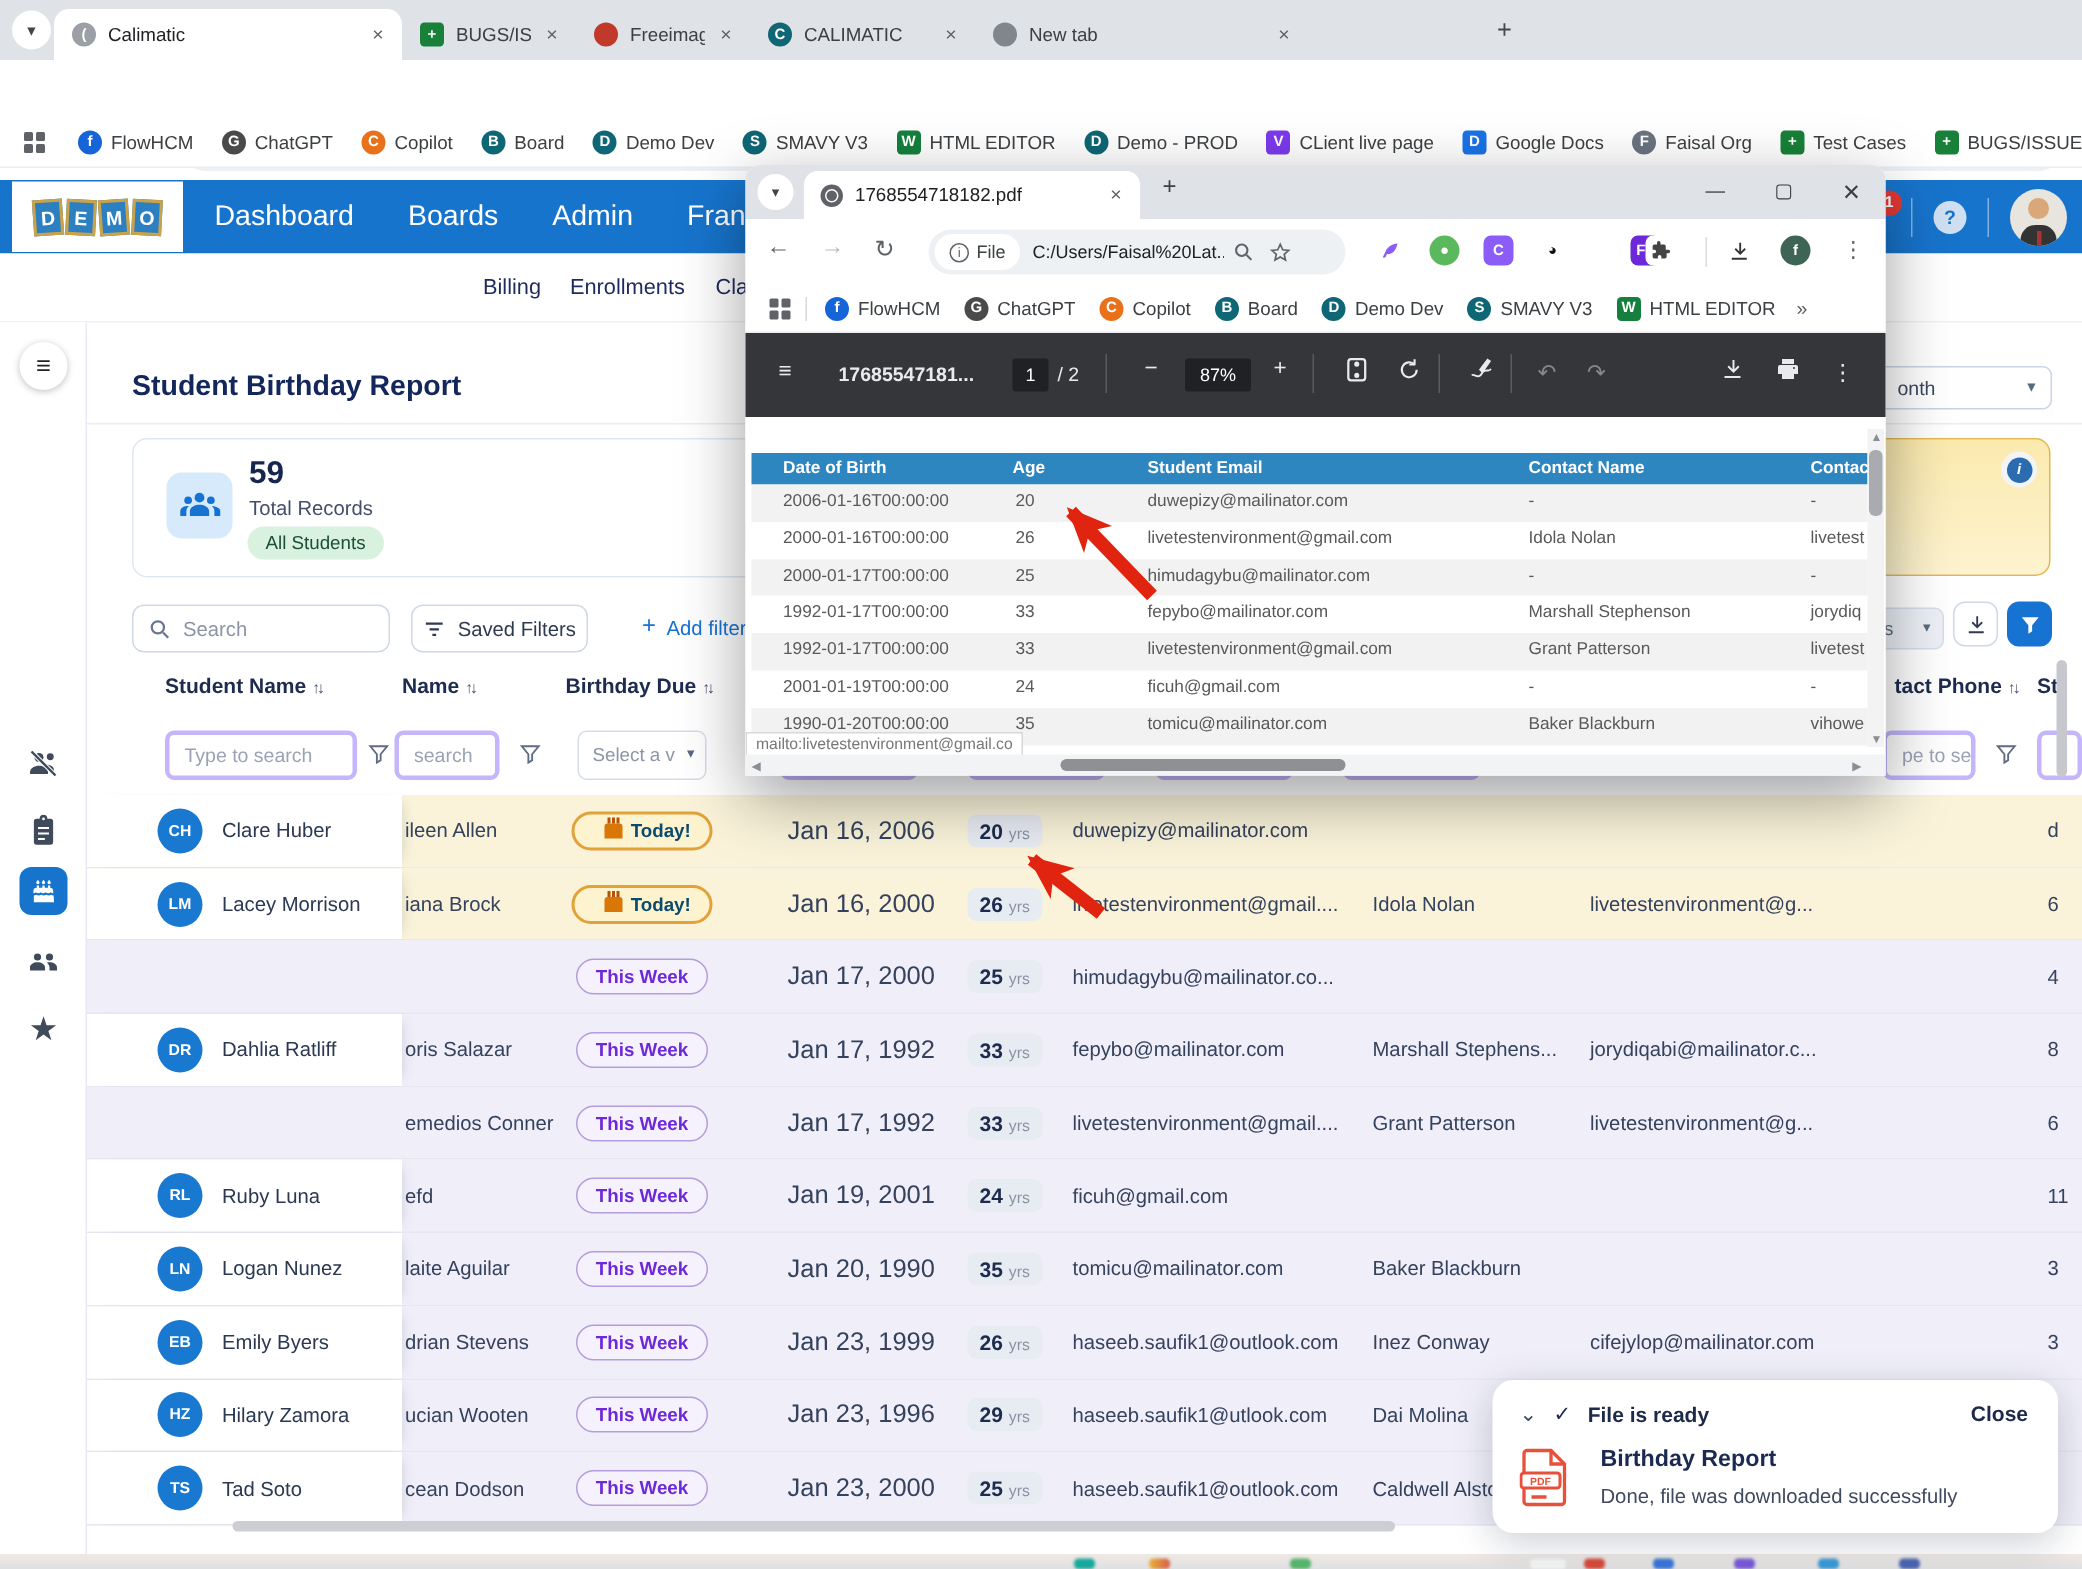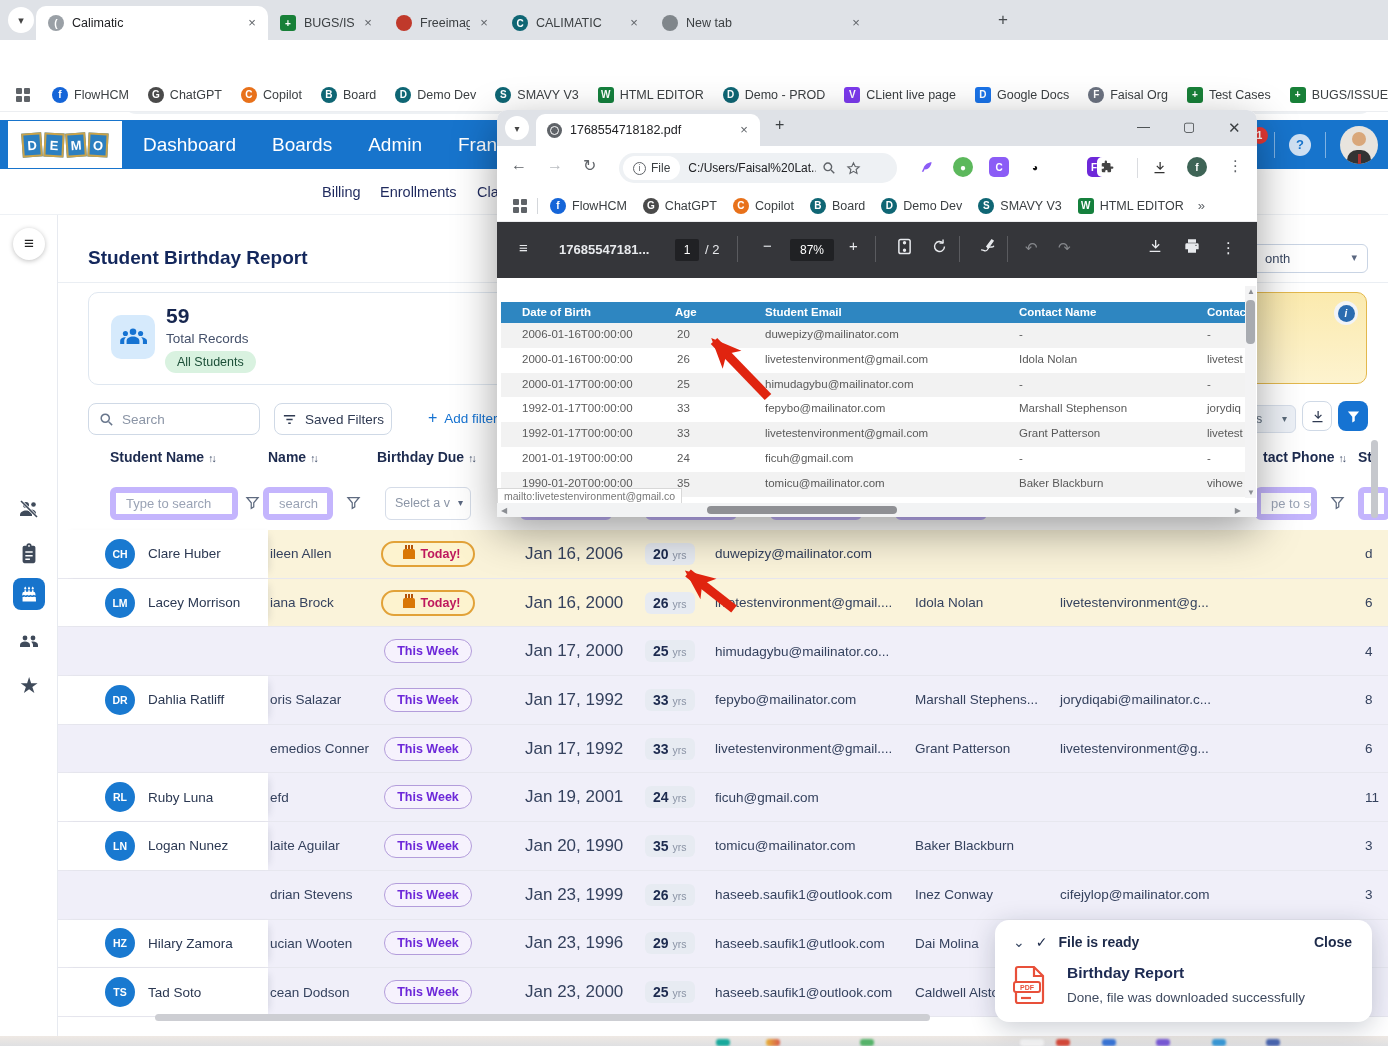--- a/index.html
+++ b/index.html
@@ -88,21 +88,21 @@
   .cols-dd span { position:absolute; left:10px; top:6px; }
   .cols-dd i { position:absolute; right:8px; top:7px; font-style:normal; font-size:10px; }
   .dl-btn { position:absolute; left:1302px; top:401px; width:30px; height:30px; border:1px solid #cfd9e6; border-radius:8px; display:flex; align-items:center; justify-content:center; color:#2f3a52; }
   .filt-btn { position:absolute; left:1338px; top:401px; width:30px; height:30px; background:#1673d2; border-radius:8px; display:flex; align-items:center; justify-content:center; }
 
   .thead-row { position:absolute; left:58px; top:443px; width:1330px; height:34px; font-size:14px; font-weight:bold; color:#1d2b4f; }
   .thead-row .h { position:absolute; top:6px; white-space:nowrap;text-align:center; }
   .sort { font-size:10.5px; letter-spacing:-2px; color:#46536e; margin-left:4px; font-weight:normal; }
 
   .tfilter-row { position:absolute; left:58px; top:487px; width:1330px; height:34px; }
-  .f-input { position:absolute; height:33px; border:6px solid #c4b5fd; border-radius:6px; background:#fff; font-size:13px; color:#9aa3b5; display:flex; align-items:center; padding:0 10px; overflow:hidden; white-space:nowrap; }
+  .f-input { position:absolute; height:33px; border:3px solid #c4b5fd; border-radius:6px; background:#fff; font-size:13px; color:#9aa3b5; display:flex; align-items:center; padding:0 10px; overflow:hidden; white-space:nowrap; }
   .f-funnel { position:absolute; top:8px; color:#5f6b80; }
   .f-select { position:absolute; left:327px; width:86px; height:33px; border:1px solid #d5dce8; border-radius:6px; background:#fff; font-size:12.5px; color:#8b95a6; }
   .f-select span { position:absolute; left:9px; top:8px; }
   .f-select i { position:absolute; right:7px; top:9px; font-style:normal; font-size:10px; color:#5a6780; }
 
   .rows-wrap { position:absolute; left:58px; top:530px; width:1330px; height:487px; }
   .trow { position:relative; width:1330px; height:48.7px; border-bottom:1px solid #e7e7ef; }
   .trow.bg-today { background:#faf3da; }
   .trow.bg-week { background:#f0eff9; }
   .cell { position:absolute; top:0; height:100%; display:flex; align-items:center; font-size:13.5px; color:#35425e; white-space:nowrap; }
@@ -111,21 +111,21 @@
   .sname { position:absolute; left:90px; font-size:13.5px; color:#2b3852; }
   .c-parent { left:212px; }
   .c-badge { left:327px; width:86px; justify-content:center; }
   .c-date { left:467px; font-size:17px; }
   .c-age { left:587px; }
   .c-email { left:657px; }
   .c-cname { left:857px; }
   .c-cemail { left:1002px; }
   .c-phone { left:1307px; overflow:hidden; width:23px; }
   .pill-badge { border-radius:14px; padding:4px 12px; font-size:12.5px; font-weight:bold; display:flex; align-items:center; gap:5px; }
-  .pill-badge.today { border:2px solid #e2a238; background:#fdf3cf; color:#be185d;padding-left:20px; }
+  .pill-badge.today { border:2px solid #e2a238; background:#fdf3cf; color:#0c4a6e;padding-left:20px; }
   .pill-badge.week { border:1.5px solid #b39ddb; background:#f6f2fd; color:#6d28d9; }
   .cake-mini { width:12px; height:10px; position:relative; background:#d97706; border-radius:2px 2px 0 0; }
   .cake-mini::before { content:""; position:absolute; top:-4px; left:2px; width:2px; height:4px; background:#b45309; box-shadow:3px 0 #b45309,6px 0 #b45309; }
   .age-pill { background:#e7ebf2; border-radius:6px; padding:3px 8px; display:flex; align-items:baseline; gap:4px; }
   .age-pill b { font-size:14px; color:#1d2b4f; }
   .age-pill s { text-decoration:none; font-size:10.5px; color:#8a93a5; }
 
   .main-hscroll { position:absolute; left:155px; top:1014px; width:775px; height:7px; border-radius:4px; background:#cdced3; }
   .main-vscroll { position:absolute; left:1371px; top:440px; width:7px; height:78px; border-radius:4px; background:#c6c8cd; }
 
@@ -650,20 +650,24 @@
     <span class="cell c-age">
       <span class="age-pill">
             <b>26</b>
             <s>yrs</s>
           </span>
     </span>
     <span class="cell c-email">haseeb.saufik1@outlook.com</span>
     <span class="cell c-cname">Inez Conway</span>
     <span class="cell c-cemail">cifejylop@mailinator.com</span>
     <span class="cell c-phone">3</span>
+    <span class="sticky-cell">
+      <span class="avt">EB</span>
+      <span class="sname">Emily Byers</span>
+    </span>
   </div>
 
   <div class="trow bg-week">
     <span class="cell c-parent">ucian Wooten</span>
     <span class="cell c-badge">
       <span class="pill-badge week">
 
         <span>This Week</span>
       </span>
     </span>

